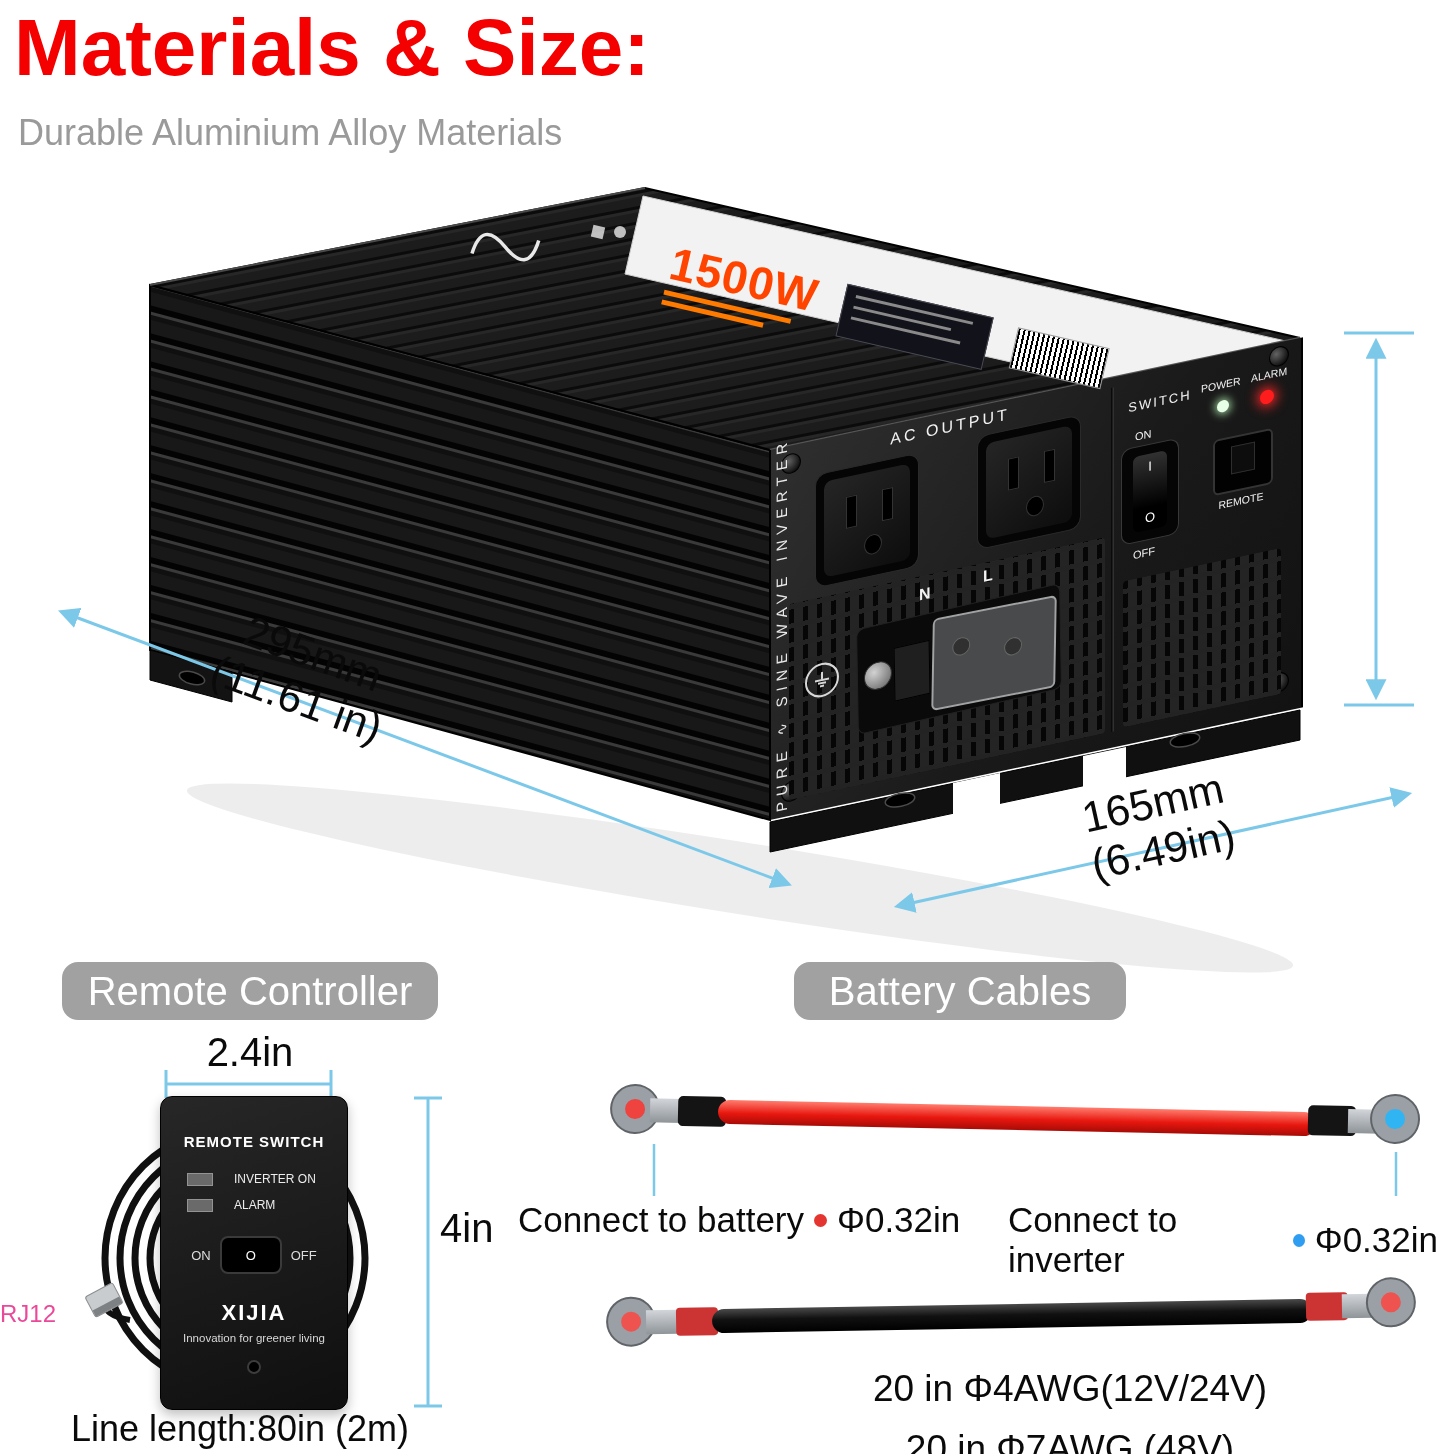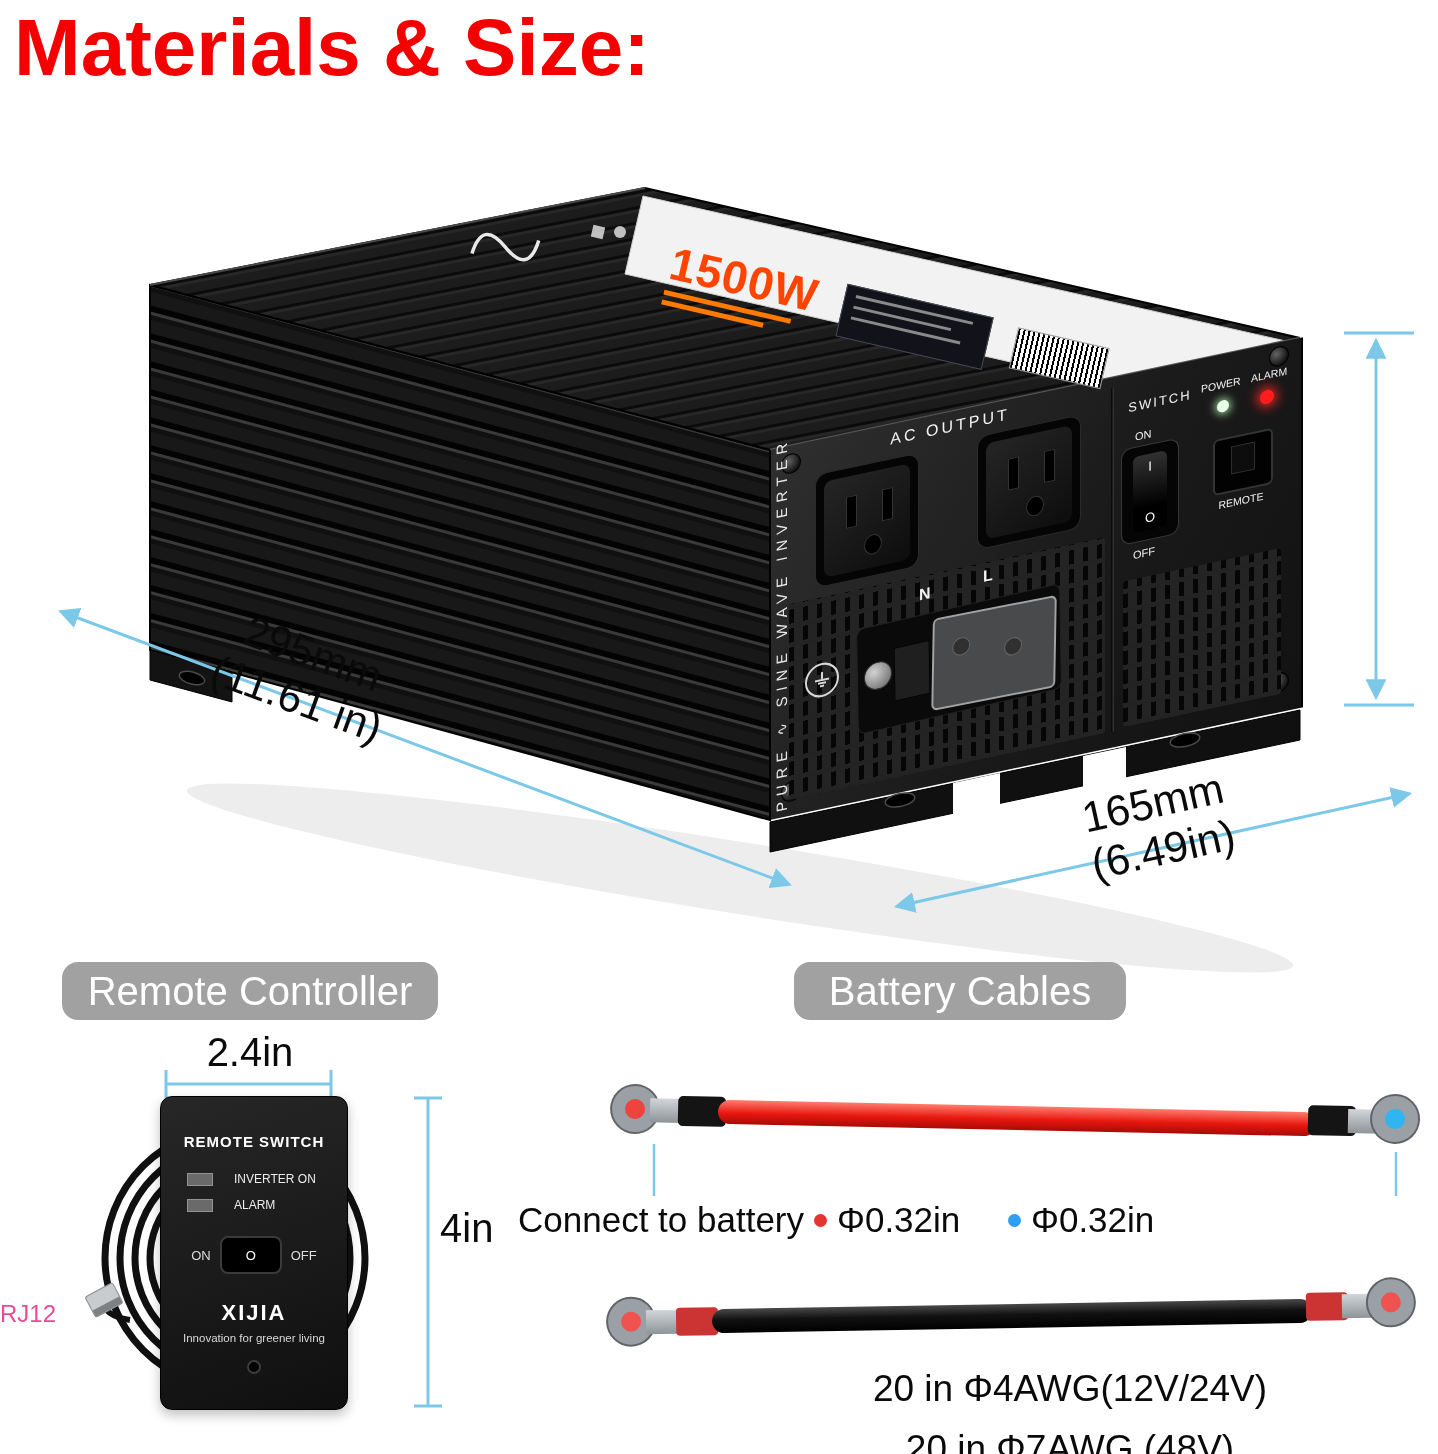--- a/index.html
+++ b/index.html
@@ -146,20 +146,21 @@
     <g fill="none" stroke="#101010" stroke-width="7">
       <circle cx="235" cy="1258" r="85"></circle>
         <circle cx="235" cy="1258" r="100"></circle>
       <circle cx="235" cy="1258" r="115"></circle>
         <circle cx="235" cy="1258" r="130"></circle>
       <path d="M130 1320 Q 104 1316 102 1300" stroke-width="6"></path>
     </g>
   </svg>
 
   <div class="abs" id="page-title">Materials &amp; Size:</div>
+  <div class="abs" id="subtitle">Durable Aluminium Alloy Materials</div>
 
   <div class="abs" id="panel">
     <div class="abs screw" style="left:10px;top:8px"></div>
     <div class="abs screw" style="left:498px;top:4px"></div>
     <div class="abs screw" style="left:10px;top:336px"></div>
     <div class="abs screw" style="left:498px;top:330px"></div>
 
     <div class="abs" id="side-text">PURE ∿ SINE WAVE INVERTER</div>
 
     <div class="abs panel-label" style="left:84px;top:6px;width:190px;text-align:center;font-size:16px;letter-spacing:3px">AC OUTPUT</div>
@@ -276,40 +277,42 @@
     <div style="margin-top:16px;width:10px;height:10px;border-radius:50%;background:#000;border:2px solid #3c3c3c"></div>
   </div>
 
   <div class="abs dim dim-small" style="left:440px;top:1206px;width:110px;text-align:left">4in</div>
 
   <div class="abs" id="rj12-plug">
       <div></div>
     </div>
   <div class="abs" style="left:0;top:1300px;font-size:24px;color:#ec4899">RJ12</div>
 
+  <div class="abs" style="left:30px;top:1408px;width:420px;text-align:center;font-size:36px;color:#0a0a0a">Line length:80in (2m)</div>
 
   <div class="abs sec-header" style="left:794px;top:962px;width:332px;height:58px">Battery Cables</div>
 
   <div class="abs" style="left:612px;top:1088px;width:806px;height:58px;transform:rotate(1.2deg);z-index:2">
     <div class="ring" style="left:0;top:6px;background:#ef4340"></div>
     <div class="crimp" style="left:38px;top:18px;width:32px;height:24px"></div>
     <div class="abs" style="left:66px;top:15px;width:48px;height:30px;background:#141414;border-radius:5px"></div>
     <div class="abs" style="left:106px;top:18px;width:598px;height:24px;border-radius:12px;
          background:linear-gradient(180deg,#ff7d6e,#e8170f 55%,#a80b06)"></div>
     <div class="abs" style="left:696px;top:11px;width:48px;height:30px;background:#141414;border-radius:5px"></div>
     <div class="crimp" style="left:736px;top:14px;width:32px;height:24px"></div>
     <div class="ring" style="left:760px;top:0;background:#31b4f2"></div>
   </div>
 
   <div class="abs cable-label" style="left:518px;top:1200px">
     <span>Connect to battery</span>
     <span class="dot" style="background:#e53530"></span>
     <span>Φ0.32in</span>
   </div>
   <div class="abs cable-label" style="left:1008px;top:1200px">
+    <span>Connect to inverter</span>
     <span class="dot" style="background:#2f9df0"></span>
     <span>Φ0.32in</span>
   </div>
 
   <div class="abs" style="left:608px;top:1284px;width:806px;height:58px;transform:rotate(-1deg);z-index:2">
     <div class="ring" style="left:0;top:8px;background:#ef5350"></div>
     <div class="crimp" style="left:38px;top:20px;width:32px;height:24px"></div>
     <div class="abs" style="left:68px;top:18px;width:42px;height:28px;background:#c33;border-radius:4px"></div>
     <div class="abs" style="left:104px;top:20px;width:600px;height:24px;border-radius:12px;
          background:linear-gradient(180deg,#4a4a4a,#111 45%,#000)"></div>

